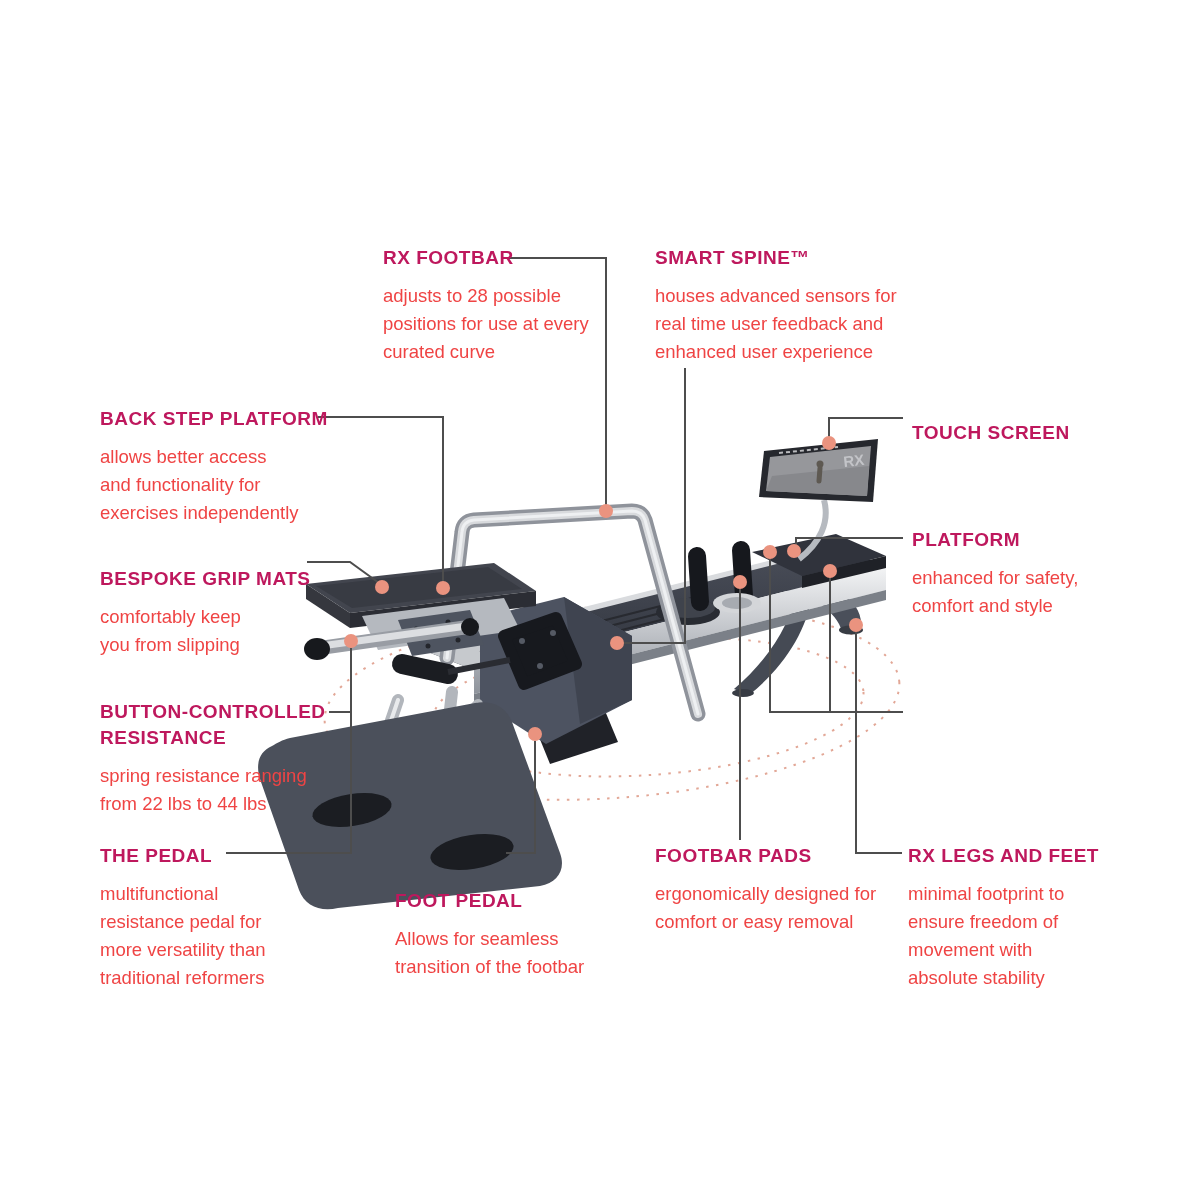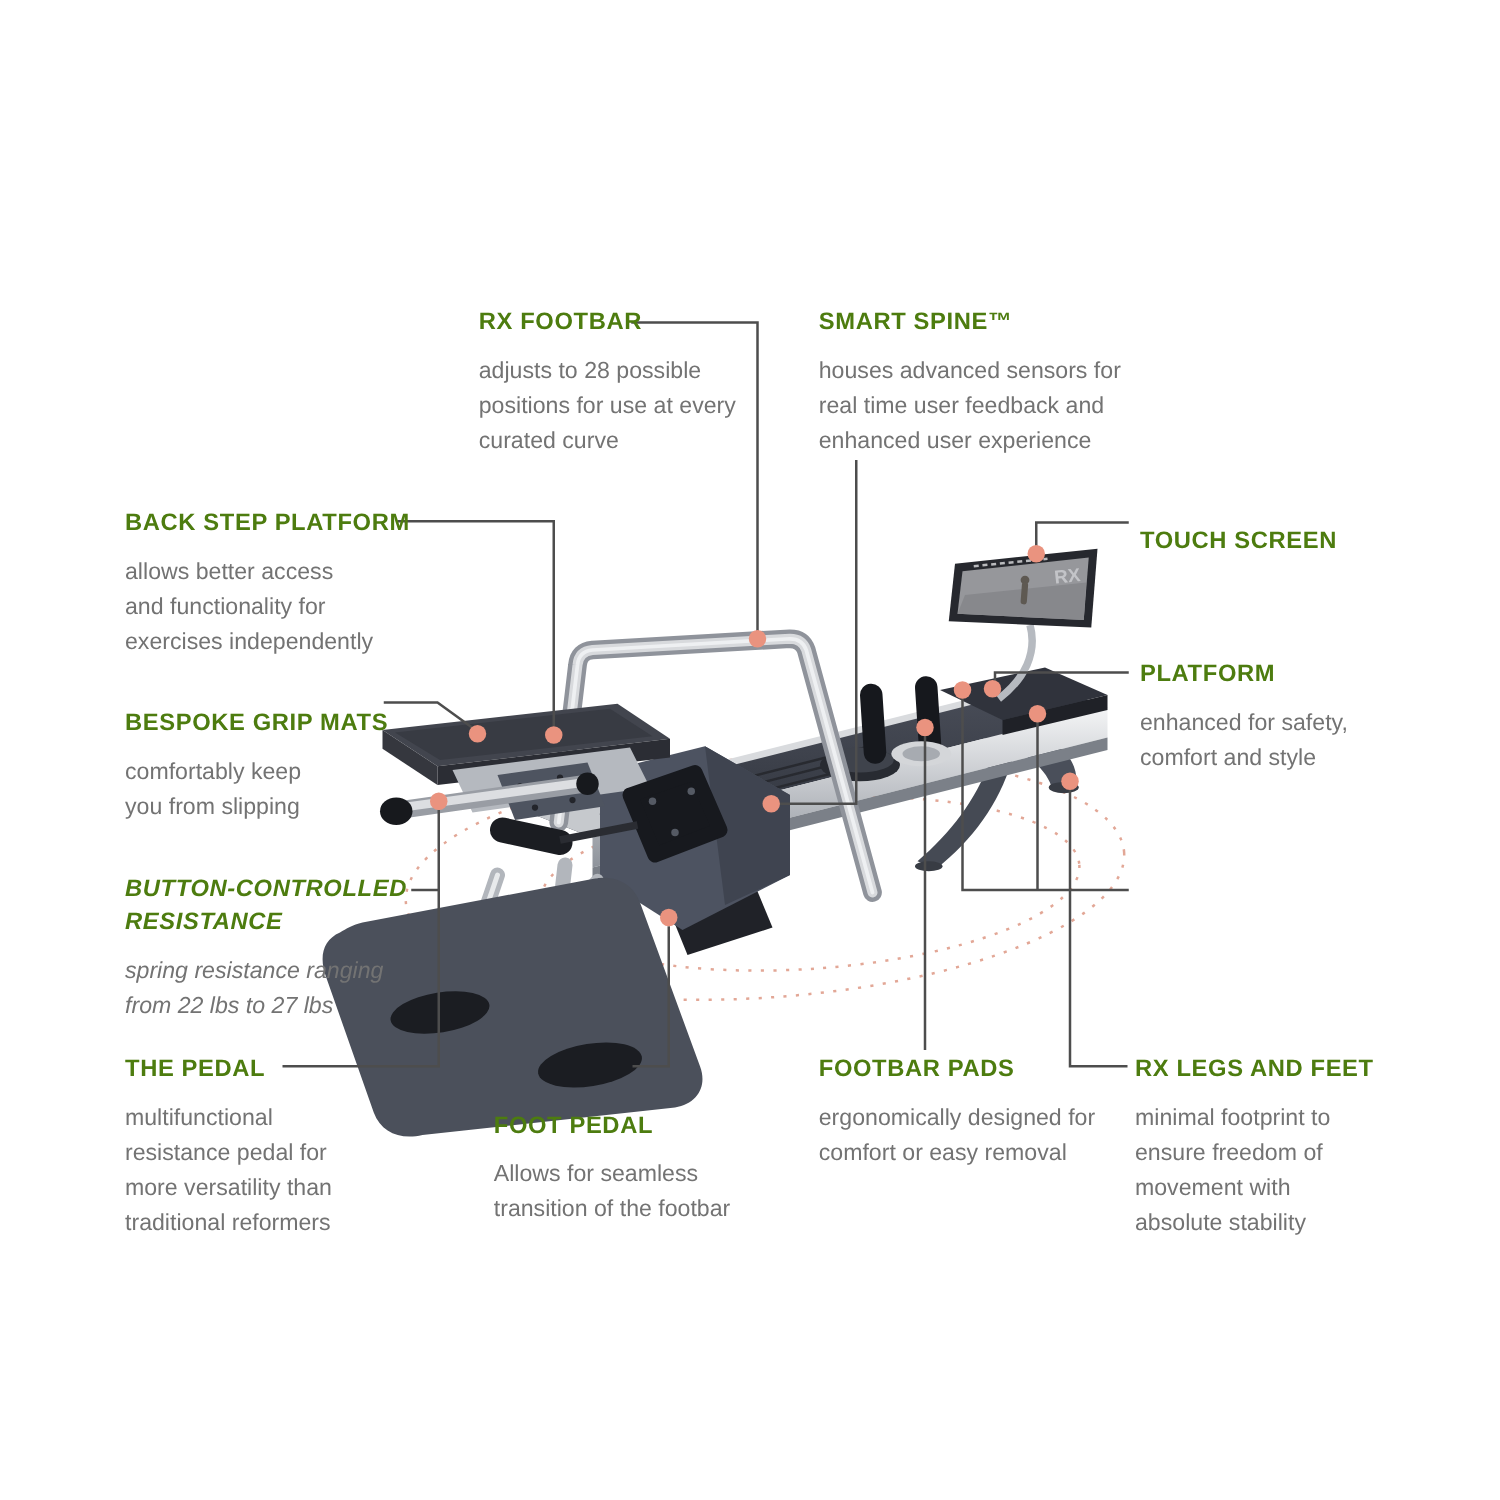--- a/index.html
+++ b/index.html
@@ -3,31 +3,31 @@
 <meta charset="utf-8">
 <style>
   html,body{margin:0;padding:0;background:#ffffff;}
   .stage{
     position:relative;width:1200px;height:1200px;background:#ffffff;overflow:hidden;
     font-family:"Liberation Sans", sans-serif;
   }
   .art{position:absolute;left:0;top:0;width:1200px;height:1200px;}
   .callout{position:absolute;}
   .callout h3{
-    margin:0;font-size:19px;font-weight:700;letter-spacing:.5px;color:#4d7c0f;
+    margin:0;font-size:19px;font-weight:700;letter-spacing:.5px;color:#be185d;
     line-height:26px;white-space:pre-line;
   }
   .callout p{
-    margin:11px 0 0;font-size:18.5px;line-height:28px;color:#737373;white-space:pre-line;
+    margin:11px 0 0;font-size:18.5px;line-height:28px;color:#ef4444;white-space:pre-line;
   }
   .co-rx-footbar{left:383px;top:245px;}
   .co-smart-spine{left:655px;top:245px;}
   .co-back-step-platform{left:100px;top:406px;}
   .co-bespoke-grip-mats{left:100px;top:566px;}
-  .co-button-controlled{left:100px;top:699px;font-style:italic;}
+  .co-button-controlled{left:100px;top:699px;}
   .co-the-pedal{left:100px;top:843px;}
   .co-foot-pedal{left:383px;top:888px;margin-left:12px;}
   .co-shoulder-pads{left:655px;top:843px;}
   .co-rx-legs{left:908px;top:843px;}
   .co-touch-screen{left:912px;top:420px;text-align:right;}
   .co-platform{left:912px;top:527px;}
   .co-custom-speakers{left:912px;top:700px;}
   svg text{font-family:"Liberation Sans", sans-serif;}
 </style>
 </head>
@@ -216,21 +216,21 @@
   <div class="callout co-bespoke-grip-mats">
     <h3>BESPOKE GRIP MATS</h3>
     <p>comfortably keep
 you from slipping</p>
   </div>
 
   <div class="callout co-button-controlled">
     <h3>BUTTON-CONTROLLED
 RESISTANCE</h3>
     <p>spring resistance ranging
-from 22 lbs to 27 lbs</p>
+from 22 lbs to 44 lbs</p>
   </div>
 
   <div class="callout co-the-pedal">
     <h3>THE PEDAL</h3>
     <p>multifunctional
 resistance pedal for
 more versatility than
 traditional reformers</p>
   </div>
 

